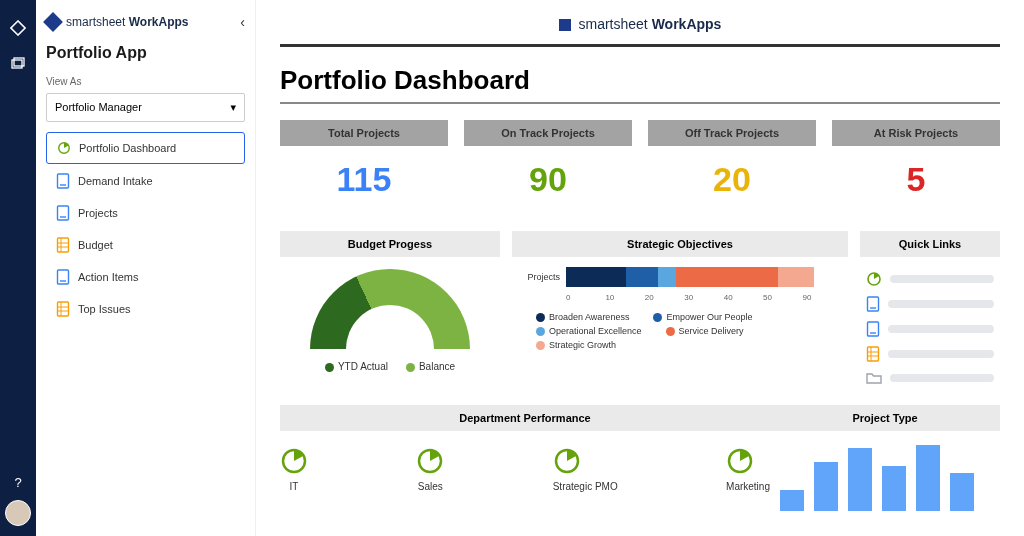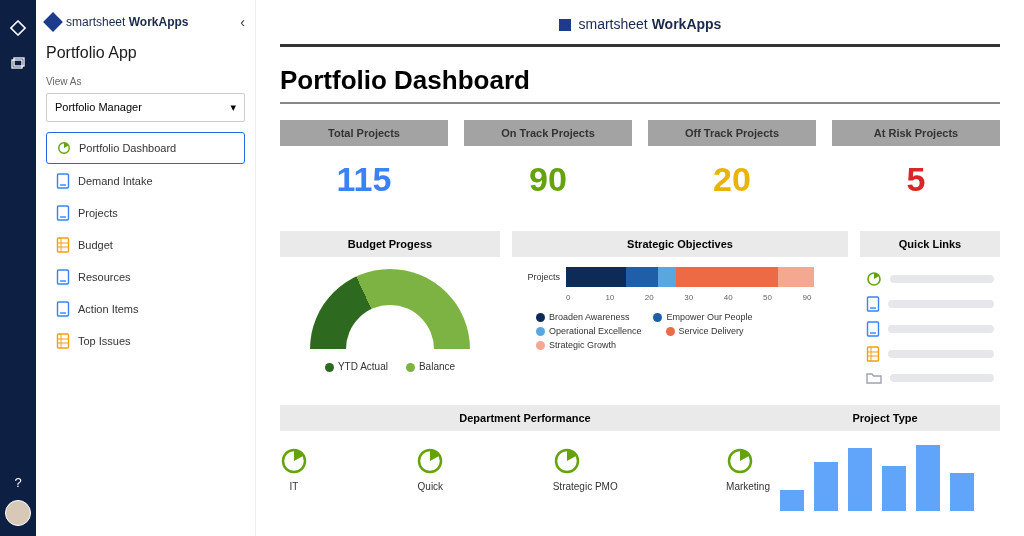--- a/index.html
+++ b/index.html
@@ -10,21 +10,21 @@
 .rail-icon { width: 20px; height: 20px; margin: 8px 0; color: #fff; cursor: pointer; display: flex; align-items: center; justify-content: center; }
 .rail-spacer { flex: 1; }
 .rail-avatar { width: 26px; height: 26px; border-radius: 50%; background: #d8c8b8; margin-bottom: 10px; border: 1px solid #fff; }
 
 .sidebar { width: 220px; border-right: 1px solid #eee; padding: 14px 10px; }
 .brand { display: flex; align-items: center; gap: 6px; margin-bottom: 14px; }
 .brand-mark { width: 14px; height: 14px; background: #1e3a8a; transform: rotate(45deg); }
 .brand-text { font-size: 12px; color: #1a2a4a; }
 .brand-text b { font-weight: 700; }
 .collapse { margin-left: auto; color: #333; font-size: 14px; cursor: pointer; }
-.app-name { font-size: 16px; font-weight: 400; color: #1a1a1a; margin-bottom: 14px; }
+.app-name { font-size: 16px; font-weight: 700; color: #1a1a1a; margin-bottom: 14px; }
 .view-label { font-size: 10px; color: #666; margin-bottom: 6px; }
 .view-select { width: 100%; border: 1px solid #ccc; border-radius: 2px; padding: 7px 8px; font-size: 11px; display: flex; justify-content: space-between; cursor: pointer; margin-bottom: 10px; }
 .nav-item { display: flex; align-items: center; gap: 8px; padding: 8px 10px; font-size: 11px; color: #333; cursor: pointer; border-radius: 3px; margin-bottom: 2px; }
 .nav-item.active { border: 1px solid #2563eb; }
 .nav-icon { width: 14px; height: 14px; display: flex; align-items: center; justify-content: center; flex-shrink: 0; }
 
 .main { flex: 1; padding: 16px 24px 0 24px; overflow: hidden; }
 .top-brand { text-align: center; font-size: 14px; color: #1a2a4a; padding-bottom: 12px; border-bottom: 3px solid #333; margin-bottom: 18px; }
 .top-brand .mark2 { display: inline-block; width: 12px; height: 12px; background: #1e3a8a; transform: rotate(0deg); margin-right: 4px; vertical-align: middle; }
 .page-title { font-size: 26px; font-weight: 700; margin-bottom: 6px; }
@@ -141,29 +141,20 @@
         <div class="nav-item">
           <span class="nav-icon">
             <svg width="14" height="16" viewBox="0 0 14 16">
               <rect x="1.5" y="1" width="11" height="14" rx="1" fill="none" stroke="#f59e0b" stroke-width="1.4"></rect>
               <line x1="1.5" y1="6" x2="12.5" y2="6" stroke="#f59e0b"></line>
               <line x1="1.5" y1="10" x2="12.5" y2="10" stroke="#f59e0b"></line>
               <line x1="5" y1="1" x2="5" y2="15" stroke="#f59e0b"></line>
             </svg>
           </span>
           <span>Budget</span>
-        </div>
-        <div class="nav-item">
-          <span class="nav-icon">
-            <svg width="14" height="16" viewBox="0 0 14 16">
-              <rect x="1.5" y="1" width="11" height="14" rx="1" fill="none" stroke="#3b82f6" stroke-width="1.4"></rect>
-              <line x1="4" y1="12" x2="10" y2="12" stroke="#3b82f6" stroke-width="1.4"></line>
-            </svg>
-          </span>
-          <span>Resources</span>
         </div>
         <div class="nav-item">
           <span class="nav-icon">
             <svg width="14" height="16" viewBox="0 0 14 16">
               <rect x="1.5" y="1" width="11" height="14" rx="1" fill="none" stroke="#3b82f6" stroke-width="1.4"></rect>
               <line x1="4" y1="12" x2="10" y2="12" stroke="#3b82f6" stroke-width="1.4"></line>
             </svg>
           </span>
           <span>Action Items</span>
         </div>
@@ -319,21 +310,21 @@
               </div>
               <div>IT</div>
             </div>
             <div class="dept-item">
               <div class="dept-icon">
                 <svg width="28" height="28" viewBox="0 0 28 28">
                   <circle cx="14" cy="14" r="11" fill="none" stroke="#65a30d" stroke-width="2.5"></circle>
                   <path d="M14 14 L14 3 A11 11 0 0 1 23 9 Z" fill="#65a30d"></path>
                 </svg>
               </div>
-              <div>Quick</div>
+              <div>Sales</div>
             </div>
             <div class="dept-item">
               <div class="dept-icon">
                 <svg width="28" height="28" viewBox="0 0 28 28">
                   <circle cx="14" cy="14" r="11" fill="none" stroke="#65a30d" stroke-width="2.5"></circle>
                   <path d="M14 14 L14 3 A11 11 0 0 1 23 9 Z" fill="#65a30d"></path>
                 </svg>
               </div>
               <div>Strategic PMO</div>
             </div>

